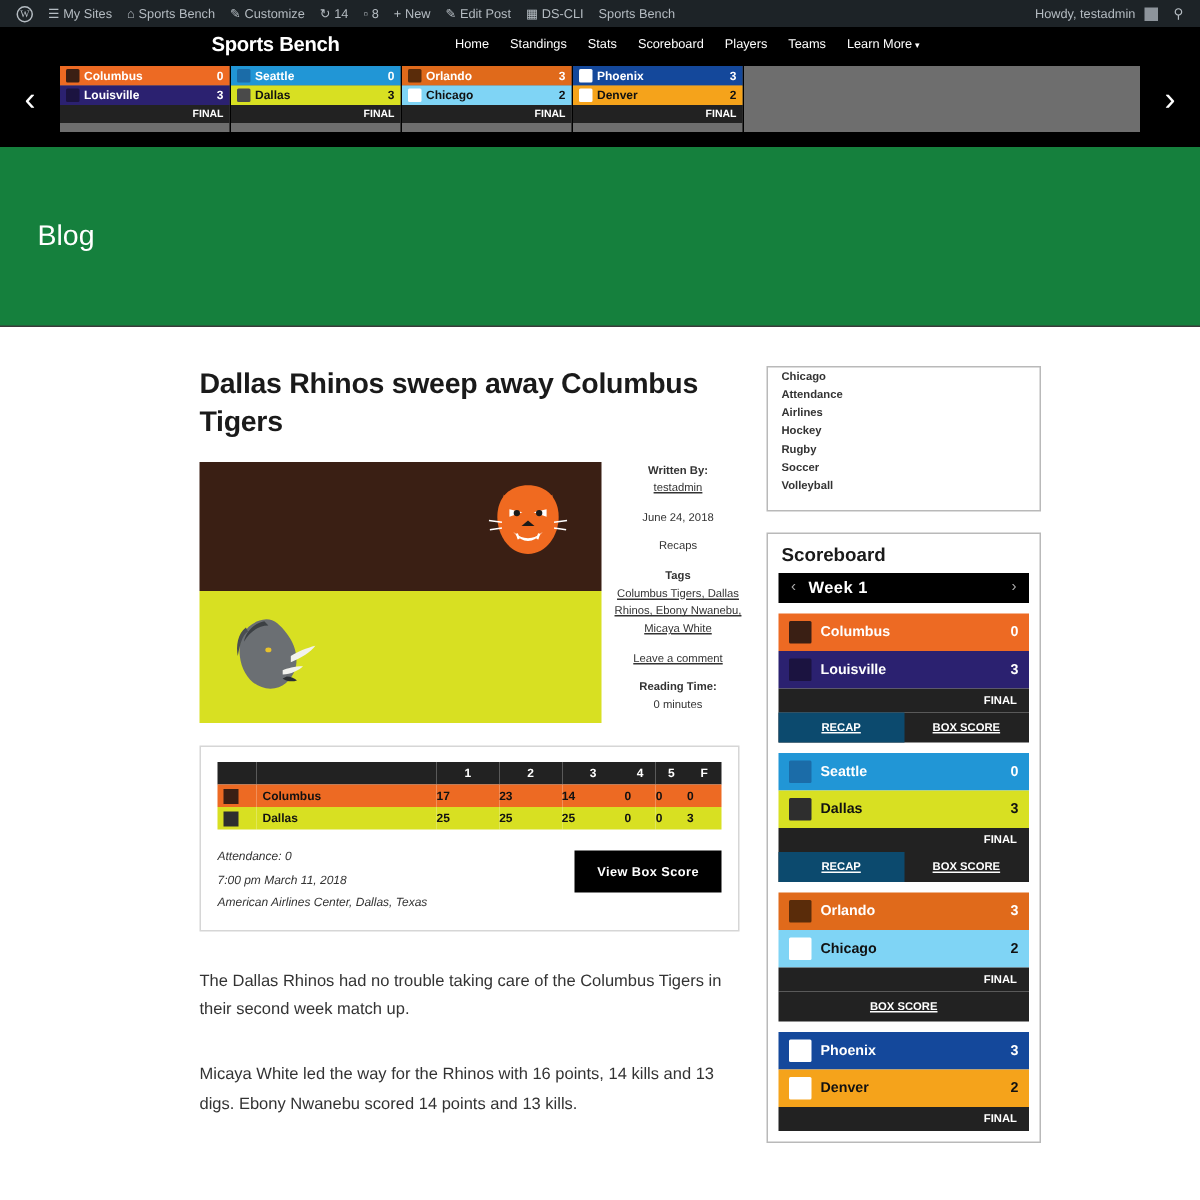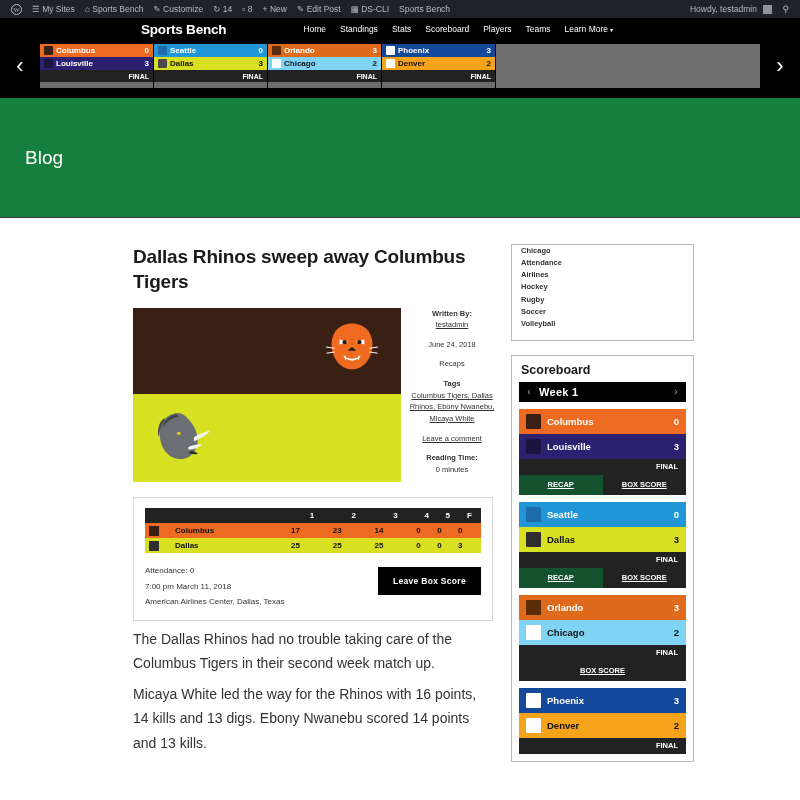--- a/index.html
+++ b/index.html
@@ -115,28 +115,28 @@
   .bs-table thead th {
     background: #222; color: #fff; height: 15px; text-align: center; font-size: 8px;
   }
   .bs-table thead th.teamcell { text-align: left; }
   .bs-table tbody td { height: 15px; color: #111; }
   .bs-table tbody td.teamcell { text-align: left; padding-left: 4px; }
   .bs-logo {
     width: 10px; height: 10px; display: inline-block; vertical-align: middle; margin-right: 10px;
   }
   .bs-meta { margin-top: 10px; display: flex; justify-content: space-between; align-items: flex-start; }
-  .bs-meta-lines { font-size: 8px; line-height: 1.9; color: #333; }
+  .bs-meta-lines { font-size: 8px; line-height: 1.9; color: #333; font-style: italic; }
   .boxscore-btn {
     background: #000; color: #fff; font-size: 8.5px; font-weight: bold;
     padding: 9px 15px; letter-spacing: .3px; white-space: nowrap; margin-top: 4px;
   }
 
   .article p.body-p {
-    font-size: 14px; line-height: 1.75; color: #333; margin-top: 6px;
+    font-size: 11px; line-height: 1.75; color: #333; margin-top: 24px;
   }
 
   
   .sidebar { width: 183px; flex: none; }
   .widget { border: 1px solid #b9b9b9; background: #fff; margin-bottom: 14px; }
   .widget-title {
     font-size: 12.5px; font-weight: bold; padding: 7px 9px 5px; color: #1a1a1a;
   }
   .sports-list { padding: 0 9px 10px; font-size: 7.5px; line-height: 1.62; font-weight: bold; color: #333; }
 
@@ -161,21 +161,21 @@
     background: #222; color: #fff; font-size: 7.5px; font-weight: bold;
     height: 16px; display: flex; align-items: center; justify-content: flex-end;
     padding-right: 8px;
   }
   .sb-links { background: #222; display: flex; height: 20px; }
   .sb-links a {
     flex: 1; color: #fff; font-size: 7.5px; font-weight: bold;
     text-decoration: underline; display: flex; align-items: center; justify-content: center;
   }
   .sb-links.single a { flex: none; width: 100%; }
-  .sb-links .recap-cell { background: #14532d; }
+  .sb-links .recap-cell { background: #0c4a6e; }
 </style>
 </head>
 <body>
 
 <div class="adminbar">
   <div class="ab-item">
     <span class="wp-logo"></span>
   </div>
   <div class="ab-item">
     <span>☰</span>
@@ -390,21 +390,21 @@
               <td>3</td>
             </tr>
           </tbody>
       </table>
       <div class="bs-meta">
         <div class="bs-meta-lines">
           <div>Attendance: 0</div>
           <div>7:00 pm March 11, 2018</div>
           <div>American Airlines Center, Dallas, Texas</div>
         </div>
-        <div class="boxscore-btn">Leave Box Score</div>
+        <div class="boxscore-btn">View Box Score</div>
       </div>
     </div>
 
     <div id="article-paras">
         <p class="body-p">The Dallas Rhinos had no trouble taking care of the Columbus Tigers in their second week match up.</p>
         <p class="body-p">Micaya White led the way for the Rhinos with 16 points, 14 kills and 13 digs. Ebony Nwanebu scored 14 points and 13 kills.</p>
       </div>
 
   </div>
 

